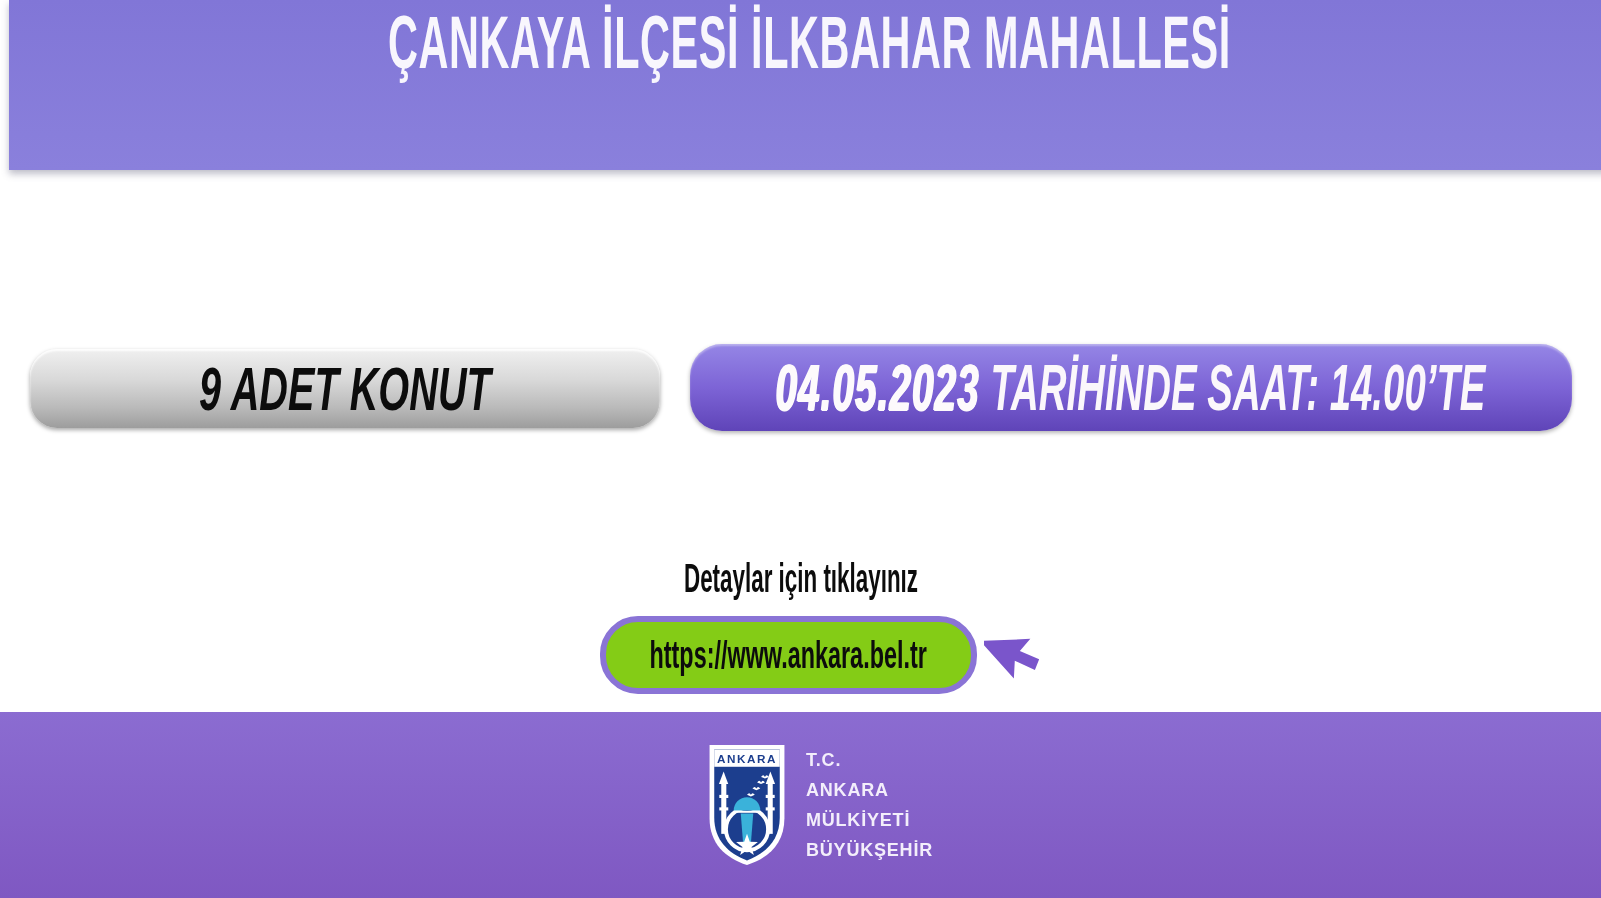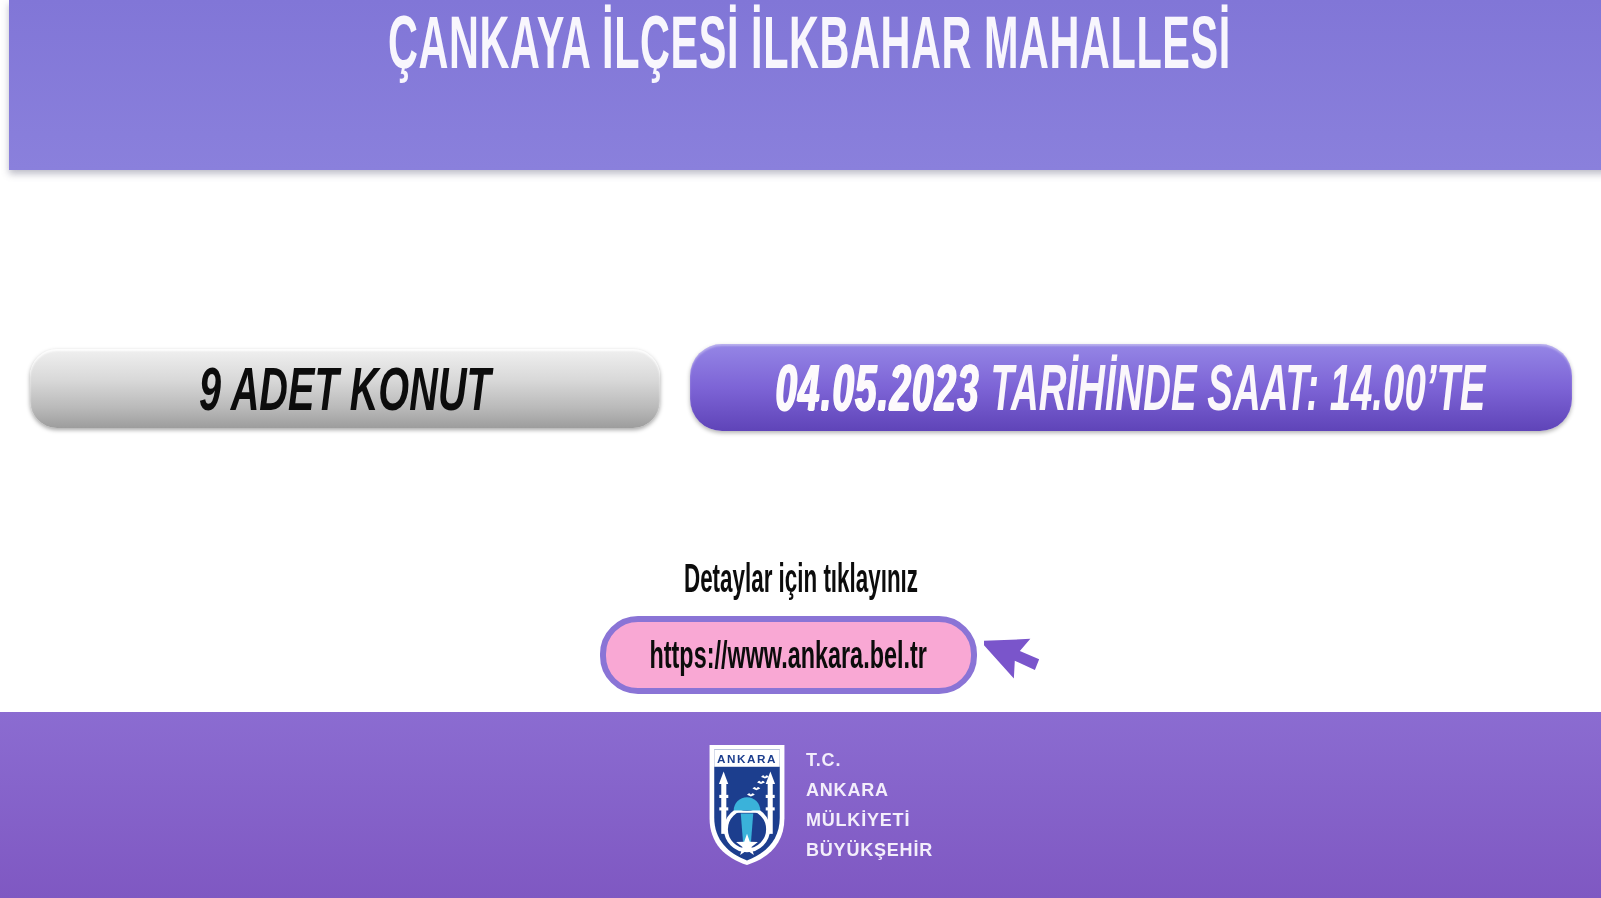--- a/index.html
+++ b/index.html
@@ -79,21 +79,21 @@
   .details-row{
     position:absolute;top:556px;left:0;width:100%;height:48px;
     display:flex;justify-content:center;
   }
   .details-row .details{
     font-size:40px;font-weight:700;color:#0c0c0c;--sx:.56;
   }
   
   .url-pill{
     position:absolute;top:616px;left:600px;width:365px;height:66px;
-    background:#f9a8d4;
+    background:#84cc16;
     border:6px solid #8a74d6;
     border-radius:38px;
     display:flex;align-items:center;justify-content:center;
     cursor:pointer;
   }
   .url-pill .url{
     font-size:39px;font-weight:700;color:#0c0c0c;--sx:.6;
   }
   .cursor-wrap{
     position:absolute;top:620px;left:984px;width:62px;height:80px;

